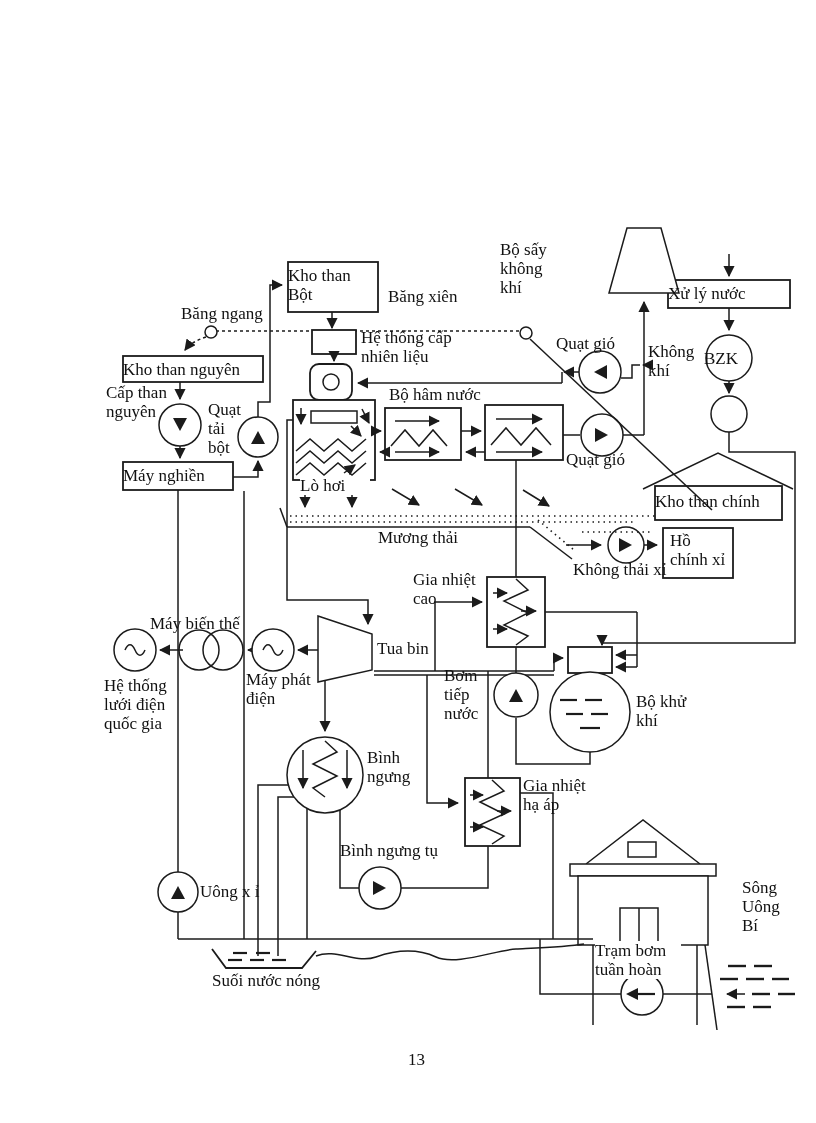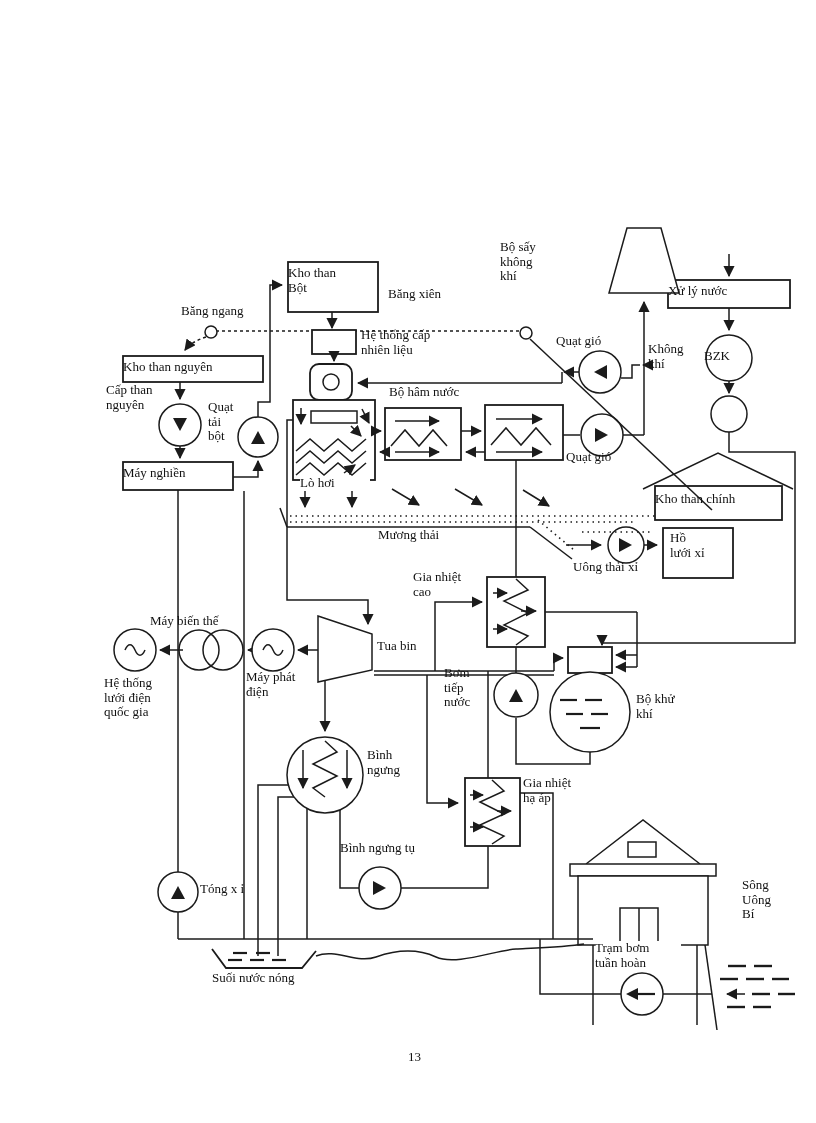--- a/index.html
+++ b/index.html
@@ -1,19 +1,19 @@
 <!DOCTYPE html>
 <html><head>
 <meta charset="utf-8">
 <style>
   html,body{margin:0;padding:0;background:#fff}
   .page{position:relative;width:816px;height:1123px;background:#fff;
         font-family:"Liberation Serif", serif;color:#111;overflow:hidden}
   .art{position:absolute;left:0;top:0}
-  .lbl{position:absolute;font-size:13px;line-height:1.12;white-space:pre-line}
+  .lbl{position:absolute;font-size:17px;line-height:1.12;white-space:pre-line}
   .c{text-align:left}
   .bg{background:#fff}
   svg line,svg path,svg rect,svg circle,svg polygon,svg polyline{stroke:#1b1b1b;fill:none;stroke-width:1.5}
   svg .bx{stroke-width:1.8;fill:#fff}
   svg .fw{fill:#fff}
   svg .fl{fill:#1b1b1b;stroke:none}
   svg .ar{marker-end:url(#ah)}
   svg .da{stroke-dasharray:3,3}
   svg .dots{stroke-dasharray:1.5,4;stroke-width:1.6}
   svg .hv{stroke-width:2.2}
@@ -314,43 +314,43 @@
 nguyên</div>
 <div class="lbl" style="left:208px;top:400px">Quạt
 tải
 bột</div>
 <div class="lbl" style="left:389px;top:385px">Bộ hâm nước</div>
 <div class="lbl c" style="left:123px;top:466px;width:110px">Máy nghiền</div>
 <div class="lbl c bg" style="left:300px;top:476px;width:70px">Lò hơi</div>
 <div class="lbl" style="left:566px;top:450px">Quạt gió</div>
 <div class="lbl c" style="left:655px;top:492px;width:112px">Kho than chính</div>
 <div class="lbl" style="left:378px;top:528px">Mương thải</div>
-<div class="lbl" style="left:573px;top:560px">Uông thải xỉ</div>
+<div class="lbl" style="left:573px;top:560px">Không thải xỉ</div>
 <div class="lbl" style="left:670px;top:531px">Hồ
-lưới xỉ</div>
+chính xỉ</div>
 <div class="lbl c" style="left:413px;top:570px;width:72px">Gia nhiệt
 cao</div>
 <div class="lbl" style="left:150px;top:614px">Máy biến thế</div>
 <div class="lbl" style="left:104px;top:676px">Hệ thống
 lưới điện
 quốc gia</div>
 <div class="lbl" style="left:246px;top:670px">Máy phát
 điện</div>
 <div class="lbl" style="left:377px;top:639px">Tua bin</div>
 <div class="lbl" style="left:444px;top:666px">Bơm
 tiếp
 nước</div>
 <div class="lbl" style="left:636px;top:692px">Bộ khử
 khí</div>
 <div class="lbl" style="left:367px;top:748px">Bình
 ngưng</div>
 <div class="lbl" style="left:523px;top:776px">Gia nhiệt
 hạ áp</div>
 <div class="lbl" style="left:340px;top:841px">Bình ngưng tụ</div>
-<div class="lbl" style="left:200px;top:882px">Tóng x ỉ</div>
+<div class="lbl" style="left:200px;top:882px">Uông x ỉ</div>
 <div class="lbl" style="left:212px;top:971px">Suối nước nóng</div>
 <div class="lbl c bg" style="left:595px;top:941px;width:86px">Trạm bơm
 tuần hoàn</div>
 <div class="lbl" style="left:742px;top:878px">Sông
 Uông
 Bí</div>
 <div class="lbl c" style="left:408px;top:1050px;width:40px">13</div>
 
 </div>
 </body></html>

